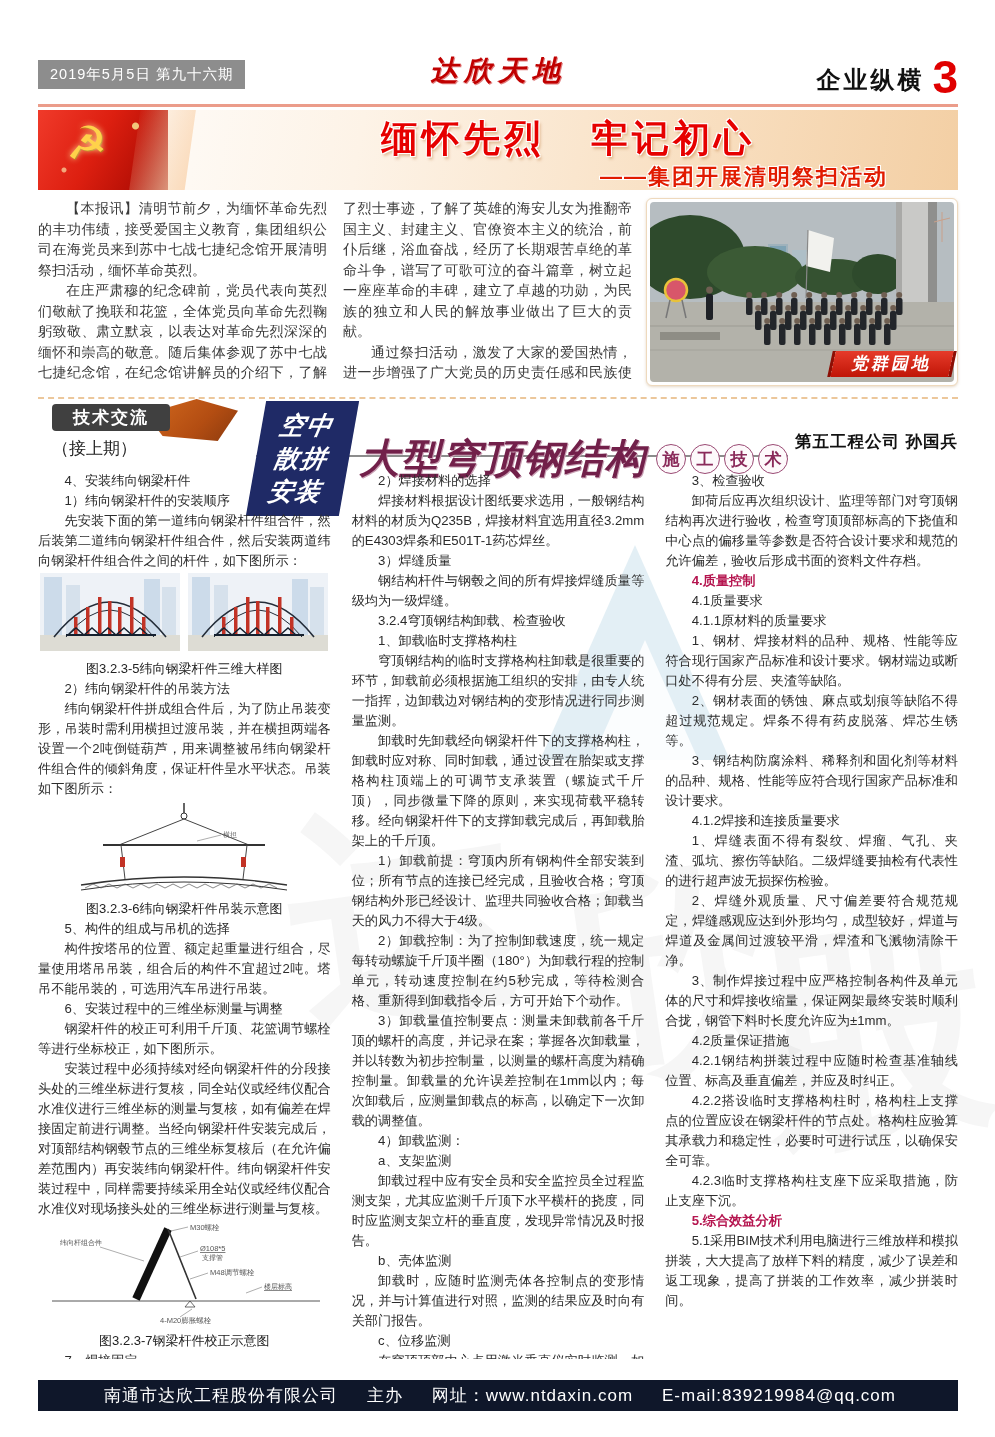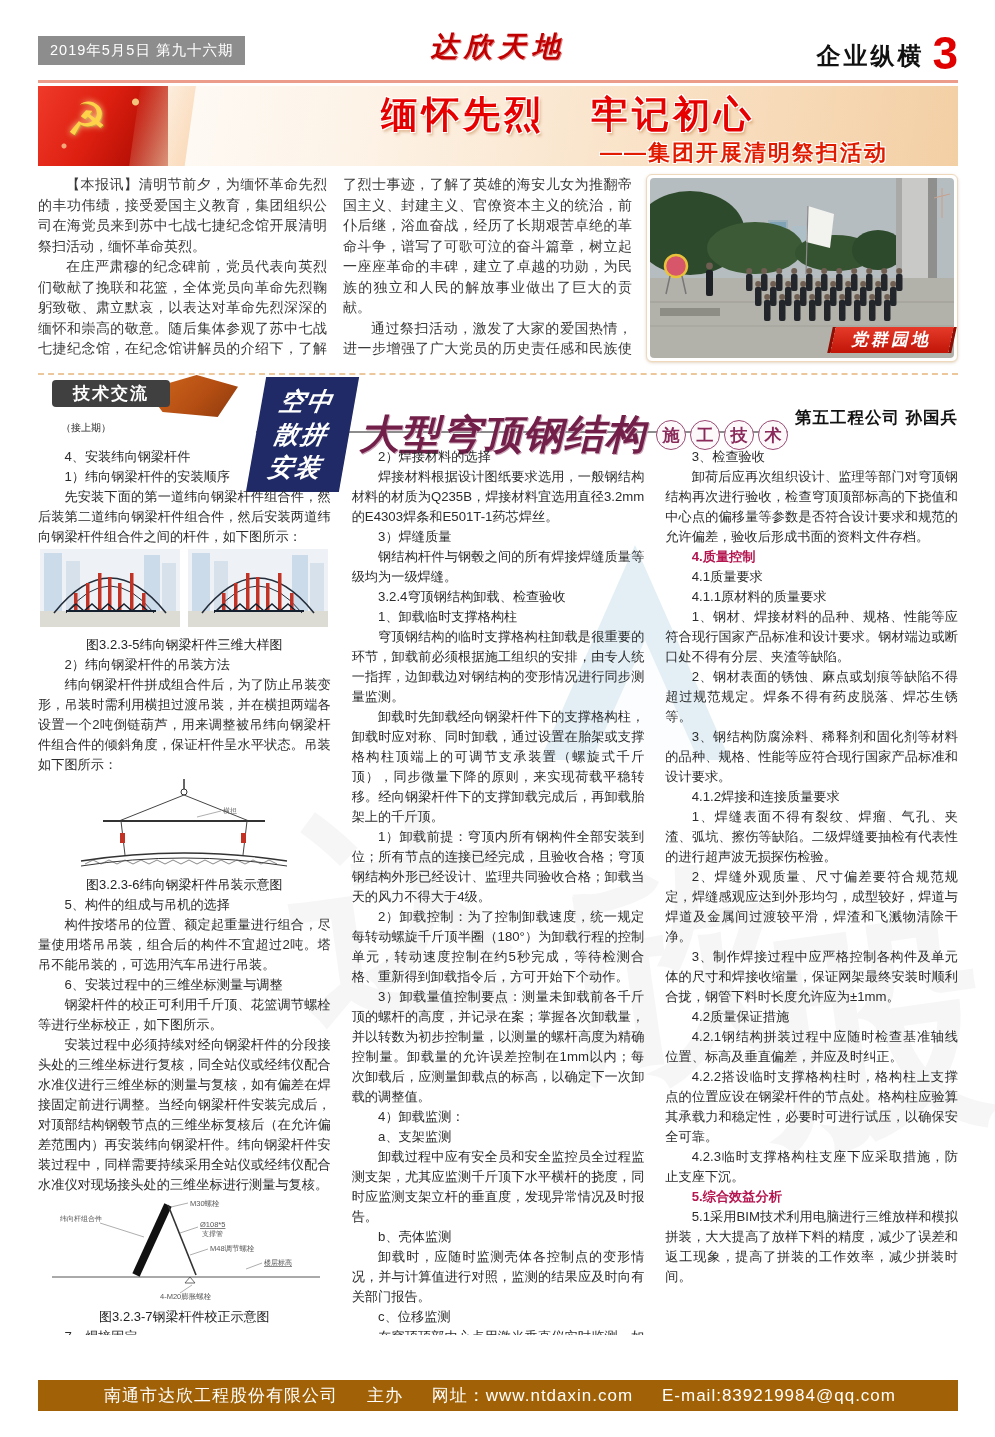--- a/index.html
+++ b/index.html
@@ -1,18 +1,18 @@
 <!DOCTYPE html>
 <html><head>
 <meta charset="utf-8">
 <style>
   * { margin:0; padding:0; box-sizing:border-box; }
   html,body { width:995px; height:1437px; background:#fff; overflow:hidden;
     font-family:"Liberation Sans", sans-serif; }
-  .page { position:relative; width:995px; height:1437px; padding:28px 37px 0 38px; overflow:hidden; }
+  .page { position:relative; width:995px; height:1437px; padding:52px 37px 0 38px; overflow:hidden; }
 
   
   .header { position:relative; height:48px; }
   .date-box { position:absolute; left:0; top:8px; background:#8d8d8d; color:#fff;
     font-size:14.5px; padding:5px 12px; letter-spacing:1px; }
   .masthead { position:absolute; left:0; right:0; top:0; text-align:center;
     font-family:"DejaVu Serif", serif; font-style:italic; font-weight:bold;
     font-size:28px; color:#c00000; letter-spacing:6px; text-shadow:1px 1px 0 #e08080; }
   .section-wrap { position:absolute; right:0; top:2px; display:flex; align-items:flex-start; gap:8px; }
   .section-name { font-size:24px; font-weight:bold; color:#111; letter-spacing:3px; margin-top:10px; }
@@ -56,21 +56,21 @@
 
   
   .tech-sep { border-top:2px dashed #ecc79b; margin:9px 0 0; }
   .tech-header { position:relative; height:64px; margin-top:2px; }
   .badge-poly { position:absolute; left:108px; top:-2px; width:92px; height:42px;
     background:linear-gradient(135deg,#d2691e,#b34d12 60%,#8a3a0e);
     clip-path:polygon(0 35%, 55% 0, 100% 28%, 78% 100%, 18% 88%); }
   .tech-badge { position:absolute; left:14px; top:3px; width:118px; height:27px;
     background:#404040; color:#fff; font-weight:bold; font-size:17px; letter-spacing:2px;
     text-align:center; line-height:27px; border-radius:4px; }
-  .continued { position:absolute; left:14px; top:44px; font-size:10px; color:#222;margin-left:9px; }
+  .continued { position:absolute; left:14px; top:36px; font-size:17px; color:#222; }
   .tech-title-group { position:absolute; left:218px; top:0; right:170px;
     border-bottom:2px solid #8c8c8c; padding-bottom:4px; height:56px; }
   .title-row { display:flex; align-items:center; gap:10px; }
   .title-prefix { background:#1f2a66; color:#fff; font-weight:bold; font-style:italic;
     font-size:25px; letter-spacing:2px; padding:8px 14px 8px 18px; transform:skewX(-10deg); }
   .title-main { font-size:40px; font-weight:bold; font-style:italic; color:#72204a;
     letter-spacing:1px; white-space:nowrap; text-shadow:1px 1px 0 #c9a0b4; }
   .title-circles { display:flex; gap:4px; }
   .title-circles span { width:30px; height:30px; border:1.5px solid #9a4a74; border-radius:50%;
     color:#8a2a5a; font-weight:bold; font-size:17px; text-align:center; line-height:29px; background:#fdf9fb; }
@@ -78,21 +78,21 @@
 
   .tech-cols { display:flex; gap:21px; margin-top:6px; height:888px; overflow:hidden; }
   .tcol { width:292.66px; font-size:13.2px; line-height:20px; color:#2c2c2c; text-align:justify; }
   .tcol p, .tcol .h, .tcol .hr-red, .tcol .b { text-indent:2em; }
   .tcol .hr-red { color:#b5154f; font-weight:bold; }
   .tcol figure { margin:2px 0 1px; text-align:center; }
   .tcol figcaption { font-size:13px; color:#222; text-indent:0; line-height:19px; }
 
   
   .footer { position:absolute; left:38px; right:37px; bottom:26px; height:31px;
-    background:#a16207; color:#fff; display:flex; align-items:center;
+    background:#0f172a; color:#fff; display:flex; align-items:center;
     justify-content:space-between; padding:0 62px 0 66px; font-size:17px; letter-spacing:1px; z-index:5; }
 
   
   .wm { position:absolute; pointer-events:none; z-index:0; }
   .wm-tri1 { left:540px; top:545px; width:0; height:0;
     border-left:95px solid transparent; border-right:95px solid transparent;
     border-bottom:215px solid rgba(156,196,220,.28); }
   .wm-tri2 { left:585px; top:640px; width:0; height:0;
     border-left:60px solid transparent; border-right:60px solid transparent;
     border-bottom:135px solid rgba(255,255,255,.85); }

